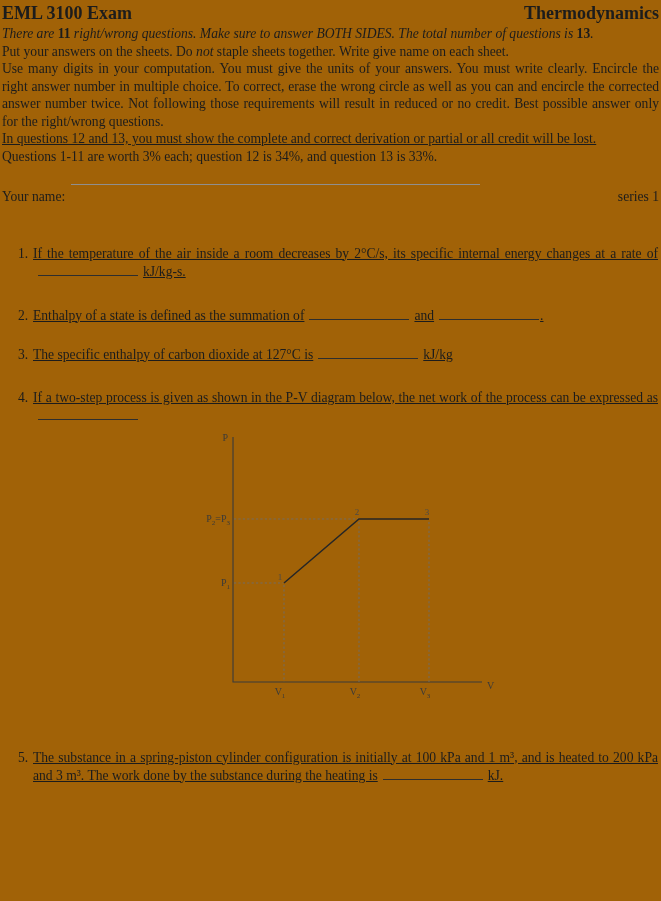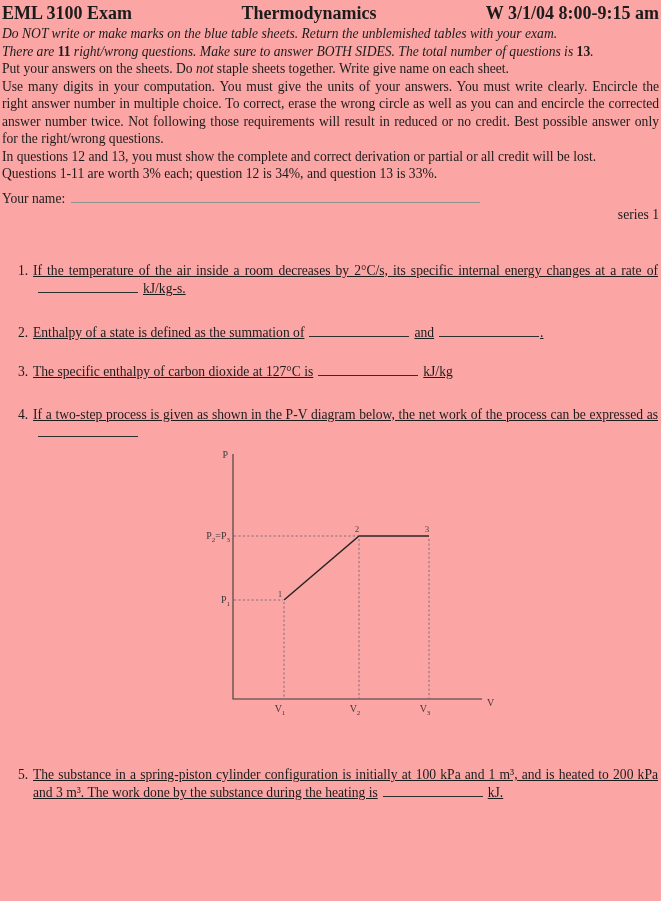--- a/index.html
+++ b/index.html
@@ -2,43 +2,43 @@
 <html><head>
 <meta charset="utf-8">
 <style>
   html,body{margin:0;padding:0;background:#ffffff;}
   .page{
     position:relative;
     width:661px;height:901px;
     box-sizing:border-box;
     padding:2px 2px 0 2px;
     overflow:hidden;
-    background:#fca5a5;
+    background:#a16207;
     color:#1c1c1c;
     font-family:"Liberation Serif", serif;
     font-size:13.6px;
     line-height:17.5px;
   }
   
   .hdr{
     display:flex;justify-content:space-between;align-items:baseline;
     font-weight:bold;font-size:18px;line-height:23px;
   }
   
   p.par{margin:0;text-align:justify;}
   .it{font-style:italic;}
   .it b{font-style:normal;}
   .p1{margin-top:21px;}
   .p2{margin-top:14px;}
   .p3{margin-top:18px;}
   .p4{margin-top:15px;}
-  .p5{margin-top:14px;}
+  .p5{margin-top:14px;text-decoration:underline;}
   .p6{margin-top:14px;}
   
-  .nameline{margin-top:7px;display:flex;align-items:flex-start;}
+  .nameline{margin-top:7px;display:flex;align-items:flex-end;}
   .name-rule{
     width:409px;height:12px;
     border-bottom:1.6px solid #8f8f8f;
     margin-left:6px;
     align-self:baseline;
   }
   .series{margin-left:auto;margin-top:16px;}
   
   .qs{margin-top:39px;}
   .q{display:flex;line-height:18px;}
@@ -70,24 +70,22 @@
   .dot{stroke:#6e6e6e;stroke-width:0.9;fill:none;stroke-dasharray:2.2,2.2;}
 </style>
 </head>
 <body>
 
 <div class="page">
 
   <div class="hdr">
     <span>EML 3100 Exam</span>
     <span>Thermodynamics</span>
-    <span>W 3/1/04 8:00-9:15 am</span>
   </div>
 
-  <p class="par it p1">Do NOT write or make marks on the blue table sheets. Return the unblemished tables with your exam.</p>
 
   <p class="par it p2"><span>There are </span><b>11</b><span> right/wrong questions. Make sure to answer BOTH SIDES. The total number of questions is </span><b>13</b><span>.</span></p>
 
   <p class="par p3"><span>Put your answers on the sheets. Do </span><i>not</i><span> staple sheets together. Write give name on each sheet.</span></p>
 
   <p class="par p4">Use many digits in your computation. You must give the units of your answers. You must write clearly. Encircle the right answer number in multiple choice. To correct, erase the wrong circle as well as you can and encircle the corrected answer number twice. Not following those requirements will result in reduced or no credit. Best possible answer only for the right/wrong questions.</p>
 
   <p class="par p5">In questions 12 and 13, you must show the complete and correct derivation or partial or all credit will be lost.</p>
 
   <p class="par p6">Questions 1-11 are worth 3% each; question 12 is 34%, and question 13 is 33%.</p>

